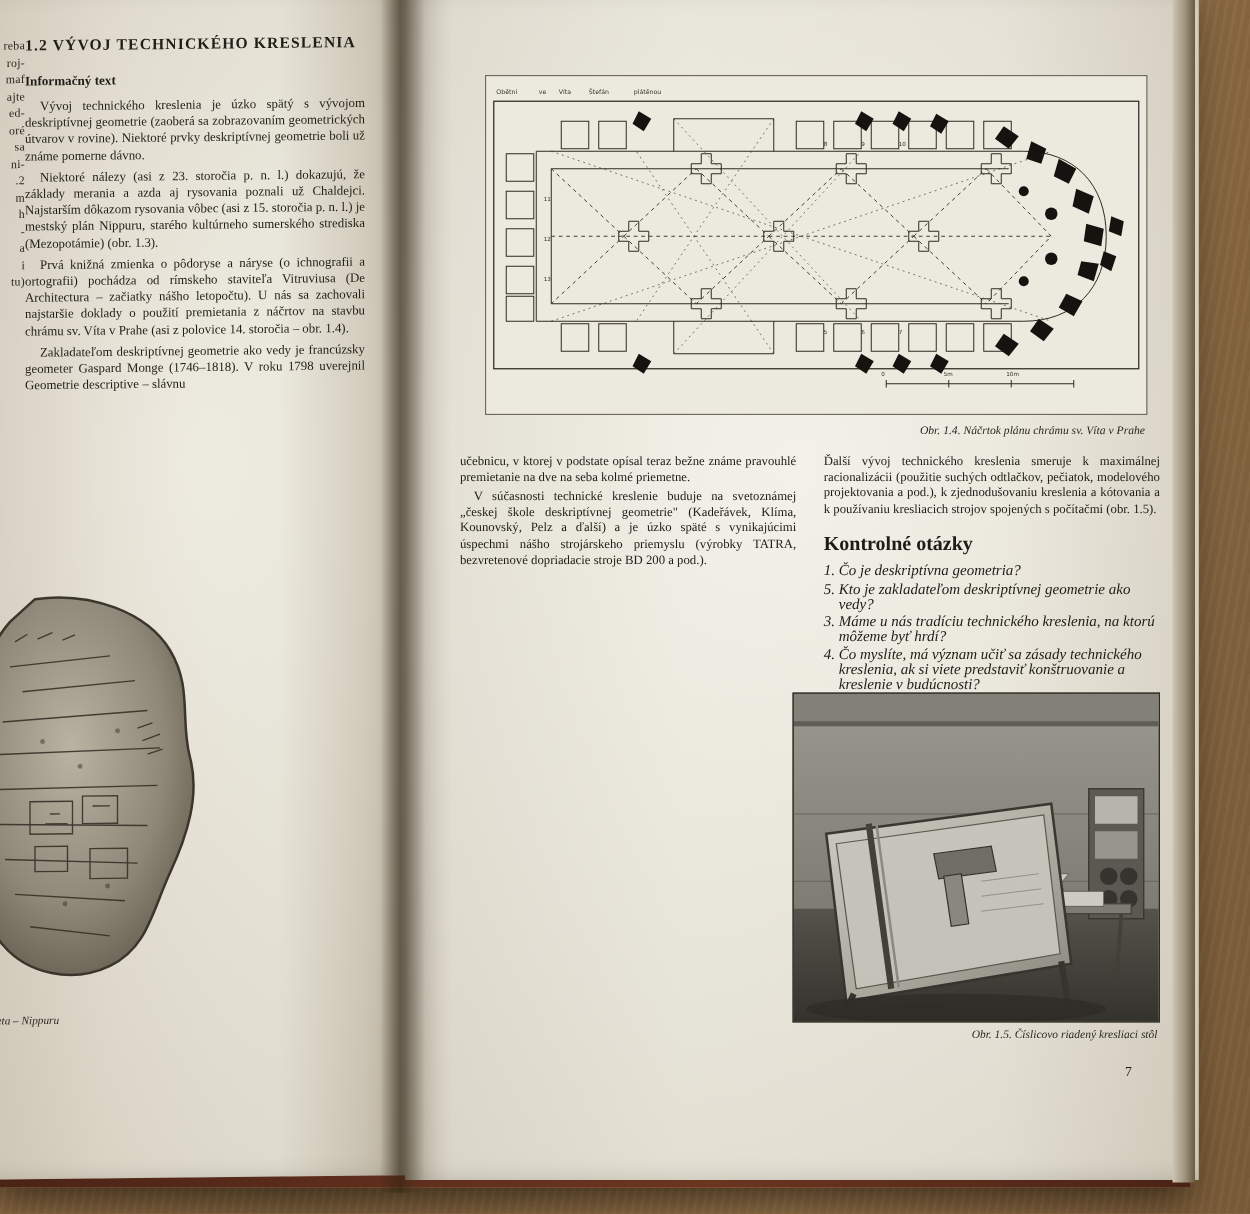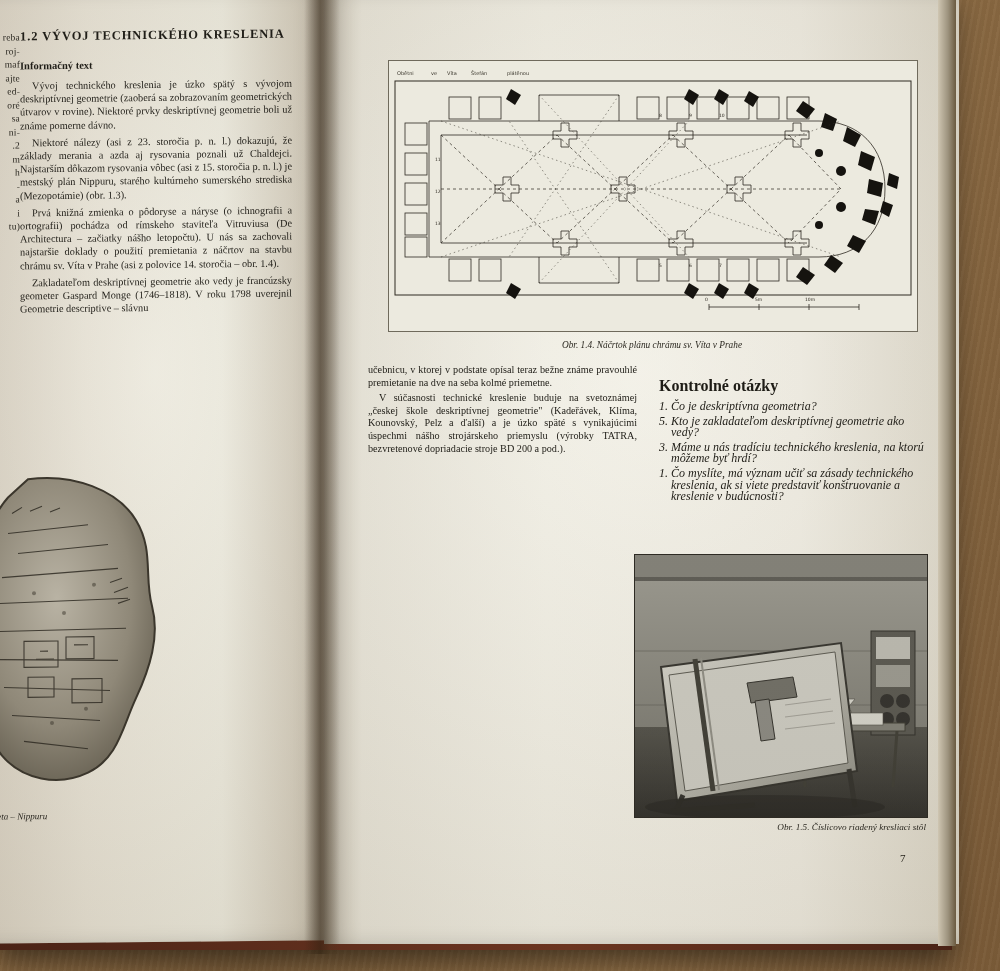--- a/index.html
+++ b/index.html
@@ -167,21 +167,21 @@
     background: #ece9de;
     border: 1px solid #6f6a5c;
     overflow: hidden;
   }
   .fig14 svg { display: block; }
   .fig14-cap {
     position: absolute;
     left: 64px;
     top: 348px;
     width: 528px;
-    text-align: center;
+    text-align: right;
     font-size: 9.3px;
     font-style: italic;
     color: #2b2820;
   }
 
   .cols {
     position: absolute;
     left: 44px;
     top: 372px;
     width: 560px;
@@ -464,26 +464,27 @@
       </svg>
     </div>
     <div class="fig14-cap">Obr. 1.4. Náčrtok plánu chrámu sv. Víta v Prahe</div>
 
     <div class="cols">
       <div class="col">
         <p class="r-para">učebnicu, v ktorej v podstate opísal teraz bežne známe pravouhlé premietanie na dve na seba kolmé priemetne.</p>
         <p class="r-para indent">V súčasnosti technické kreslenie buduje na svetoznámej „českej škole deskriptívnej geometrie" (Kadeřávek, Klíma, Kounovský, Pelz a ďalší) a je úzko späté s vynikajúcimi úspechmi nášho strojárskeho priemyslu (výrobky TATRA, bezvretenové dopriadacie stroje BD 200 a pod.).</p>
       </div>
       <div class="col">
+        <p class="r-para">Ďalší vývoj technického kreslenia smeruje k maximálnej racionalizácii (použitie suchých odtlačkov, pečiatok, modelového projektovania a pod.), k zjednodušovaniu kreslenia a kótovania a k používaniu kresliacich strojov spojených s počítačmi (obr. 1.5).</p>
         <div class="r-head">Kontrolné otázky</div>
         <ul class="q-list">
           <li>1. Čo je deskriptívna geometria?</li>
           <li>5. Kto je zakladateľom deskriptívnej geometrie ako vedy?</li>
           <li>3. Máme u nás tradíciu technického kreslenia, na ktorú môžeme byť hrdí?</li>
-          <li>1. Čo myslíte, má význam učiť sa zásady technického kreslenia, ak si viete predstaviť konštruovanie a kreslenie v budúcnosti?</li>
+          <li>4. Čo myslíte, má význam učiť sa zásady technického kreslenia, ak si viete predstaviť konštruovanie a kreslenie v budúcnosti?</li>
         </ul>
       </div>
     </div>
 
     <div class="photo">
       <svg width="292" height="262" viewBox="0 0 292 262" xmlns="http://www.w3.org/2000/svg">
         <defs>
           <linearGradient id="wall" x1="0" y1="0" x2="0" y2="1">
             <stop offset="0%" stop-color="#9b998f"></stop>
             <stop offset="100%" stop-color="#6f6d64"></stop>

